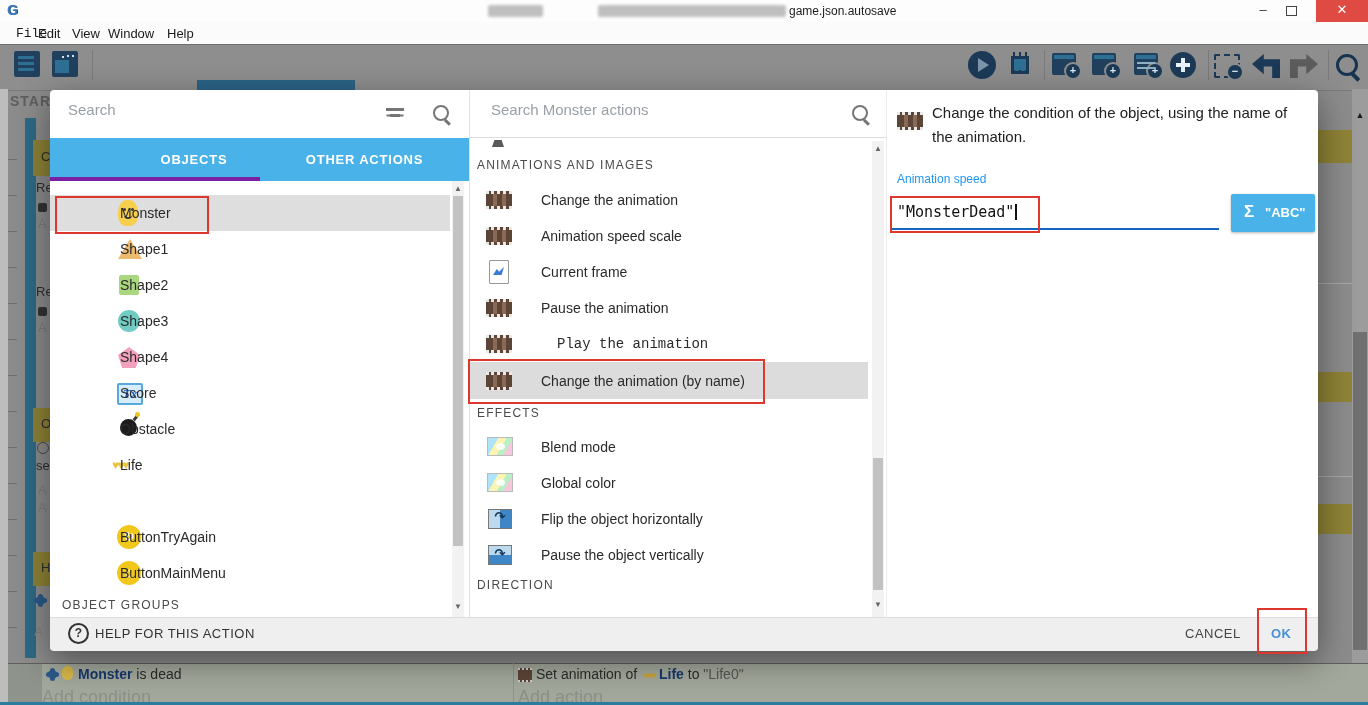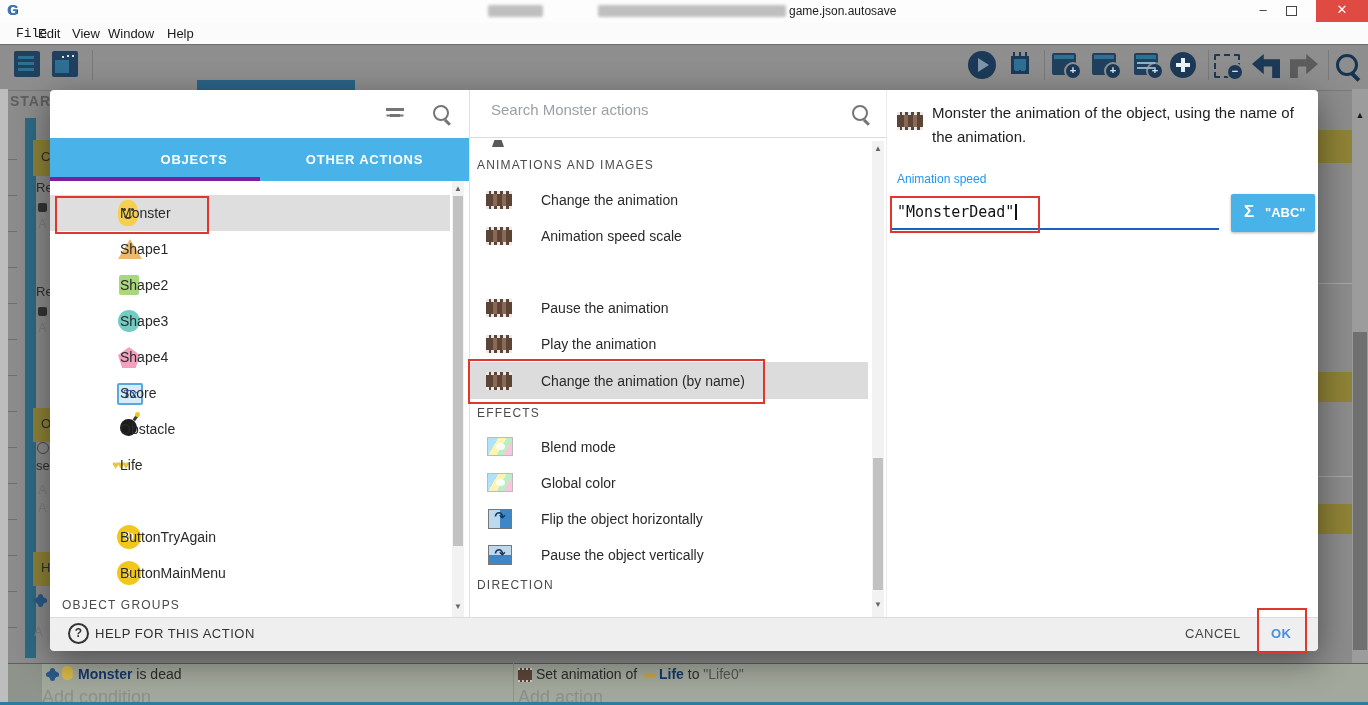--- a/index.html
+++ b/index.html
@@ -226,20 +226,21 @@
   <span class="abs ev-text" style="left:78px;top:666px;"><span class="ev-obj">Monster</span> <span>is dead</span></span>
   <span class="abs ev-add" style="left:42px;top:687px;">Add condition</span>
   <span class="abs" style="left:513px;top:663px;width:1px;height:40px;background:#8f948c;"></span>
   <span class="abs film-mini" style="left:518px;top:668px;"></span>
   <span class="abs ev-text" style="left:536px;top:666px;"><span>Set animation of</span><span class="hearts-mini">♥♥♥</span><span class="ev-obj">Life</span> <span>to</span> <span style="color:#555;">"Life0"</span></span>
   <span class="abs ev-add" style="left:518px;top:687px;">Add action</span>
   <span class="abs" style="left:0;top:702px;width:1368px;height:3px;background:#2c7c9e;"></span>
 
   <div class="abs dialog"></div>
 
+  <input class="abs search-input" style="left: 66px; top: 100px; width: 300px;" placeholder="Search">
   <span class="abs filter-i" style="left:386px;top:108px;"></span>
   <span class="abs mag" style="left:433px;top:105px;"></span>
   <div class="abs tabbar" style="left:50px;top:138px;width:419px;height:43px;"></div>
   <span class="abs tab-label" style="left:50px;top:152px;width:210px;padding-left:39px;">OBJECTS</span>
   <span class="abs tab-label" style="left:260px;top:152px;width:209px;">OTHER ACTIONS</span>
   <span class="abs purple-line" style="left:50px;top:177px;width:210px;height:4px;"></span>
 
   <span class="abs sel-bg" style="left:50px;top:195px;width:400px;height:36px;"></span>
   <div class="abs" style="left:50px;top:195px;width:400px;height:36px;">
     <span class="abs oi-monster" style="top:5px;"></span>
@@ -296,27 +297,31 @@
 
   <span class="abs sect" style="left:477px;top:158px;">ANIMATIONS AND IMAGES</span>
   <div class="abs" style="left:469px;top:182px;width:399px;height:36px;">
     <span class="abs ai-film" style="left:17px;top:9px;"></span>
     <span class="abs row-label" style="left:72px;top:10px;">Change the animation</span>
   </div>
   <div class="abs" style="left:469px;top:218px;width:399px;height:36px;">
     <span class="abs ai-film" style="left:17px;top:9px;"></span>
     <span class="abs row-label" style="left:72px;top:10px;">Animation speed scale</span>
   </div>
+  <div class="abs" style="left:469px;top:254px;width:399px;height:36px;">
+    <span class="abs ai-paper" style="left:20px;top:6px;"></span>
+    <span class="abs row-label" style="left:72px;top:10px;">Current frame</span>
+  </div>
   <div class="abs" style="left:469px;top:290px;width:399px;height:36px;">
     <span class="abs ai-film" style="left:17px;top:9px;"></span>
     <span class="abs row-label" style="left:72px;top:10px;">Pause the animation</span>
   </div>
   <div class="abs" style="left:469px;top:326px;width:399px;height:36px;">
     <span class="abs ai-film" style="left:17px;top:9px;"></span>
-    <span class="abs row-label" style="left:72px;top:10px;">Play the animation</span>
+    <span class="abs row-label" style="left:88px;top:10px;font-family:Liberation Mono, monospace;">Play the animation</span>
   </div>
   <span class="abs" style="left:469px;top:362px;width:399px;height:37px;background:#dcdcdc;"></span>
   <div class="abs" style="left:469px;top:362px;width:399px;height:37px;">
     <span class="abs ai-film" style="left:17px;top:10px;"></span>
     <span class="abs row-label" style="left:72px;top:11px;">Change the animation (by name)</span>
   </div>
 
   <span class="abs sect" style="left:477px;top:406px;">EFFECTS</span>
   <div class="abs" style="left:469px;top:429px;width:399px;height:36px;">
     <span class="abs ai-blend" style="left:18px;top:8px;"></span>
@@ -336,21 +341,21 @@
   </div>
   <span class="abs sect" style="left:477px;top:578px;">DIRECTION</span>
 
   <span class="abs sb-track" style="left:872px;top:141px;width:12px;height:476px;"></span>
   <span class="abs sb-arrow" style="left:872px;top:144px;">▲</span>
   <span class="abs sb-thumb" style="left:873px;top:458px;width:10px;height:132px;"></span>
   <span class="abs sb-arrow" style="left:872px;top:600px;">▼</span>
 
   <span class="abs" style="left:886px;top:90px;width:1px;height:527px;background:#ececec;"></span>
   <span class="abs ai-film" style="left:897px;top:112px;"></span>
-  <div class="abs desc" style="left:932px;top:101px;width:372px;">Monster the animation of the object, using the name of the animation.</div>
+  <div class="abs desc" style="left:932px;top:101px;width:372px;">Change the condition of the object, using the name of the animation.</div>
   <span class="abs fld-label" style="left:897px;top:172px;">Animation speed</span>
   <span class="abs fld-value" style="left:897px;top:203px;"><span>"MonsterDead"</span><span class="caret"></span></span>
   <span class="abs" style="left:891px;top:228px;width:328px;height:2px;background:#1565c0;"></span>
   <div class="abs expr-btn" style="left:1231px;top:194px;width:84px;height:38px;">
     <span class="abs" style="left:13px;top:8px;font-size:17px;font-weight:bold;">Σ</span>
     <span class="abs" style="left:34px;top:11px;font-size:13px;font-weight:bold;">"ABC"</span>
   </div>
 
   <div class="abs footer" style="left:50px;top:617px;width:1268px;height:33px;"></div>
   <span class="abs help-circ" style="left:68px;top:623px;">?</span>

